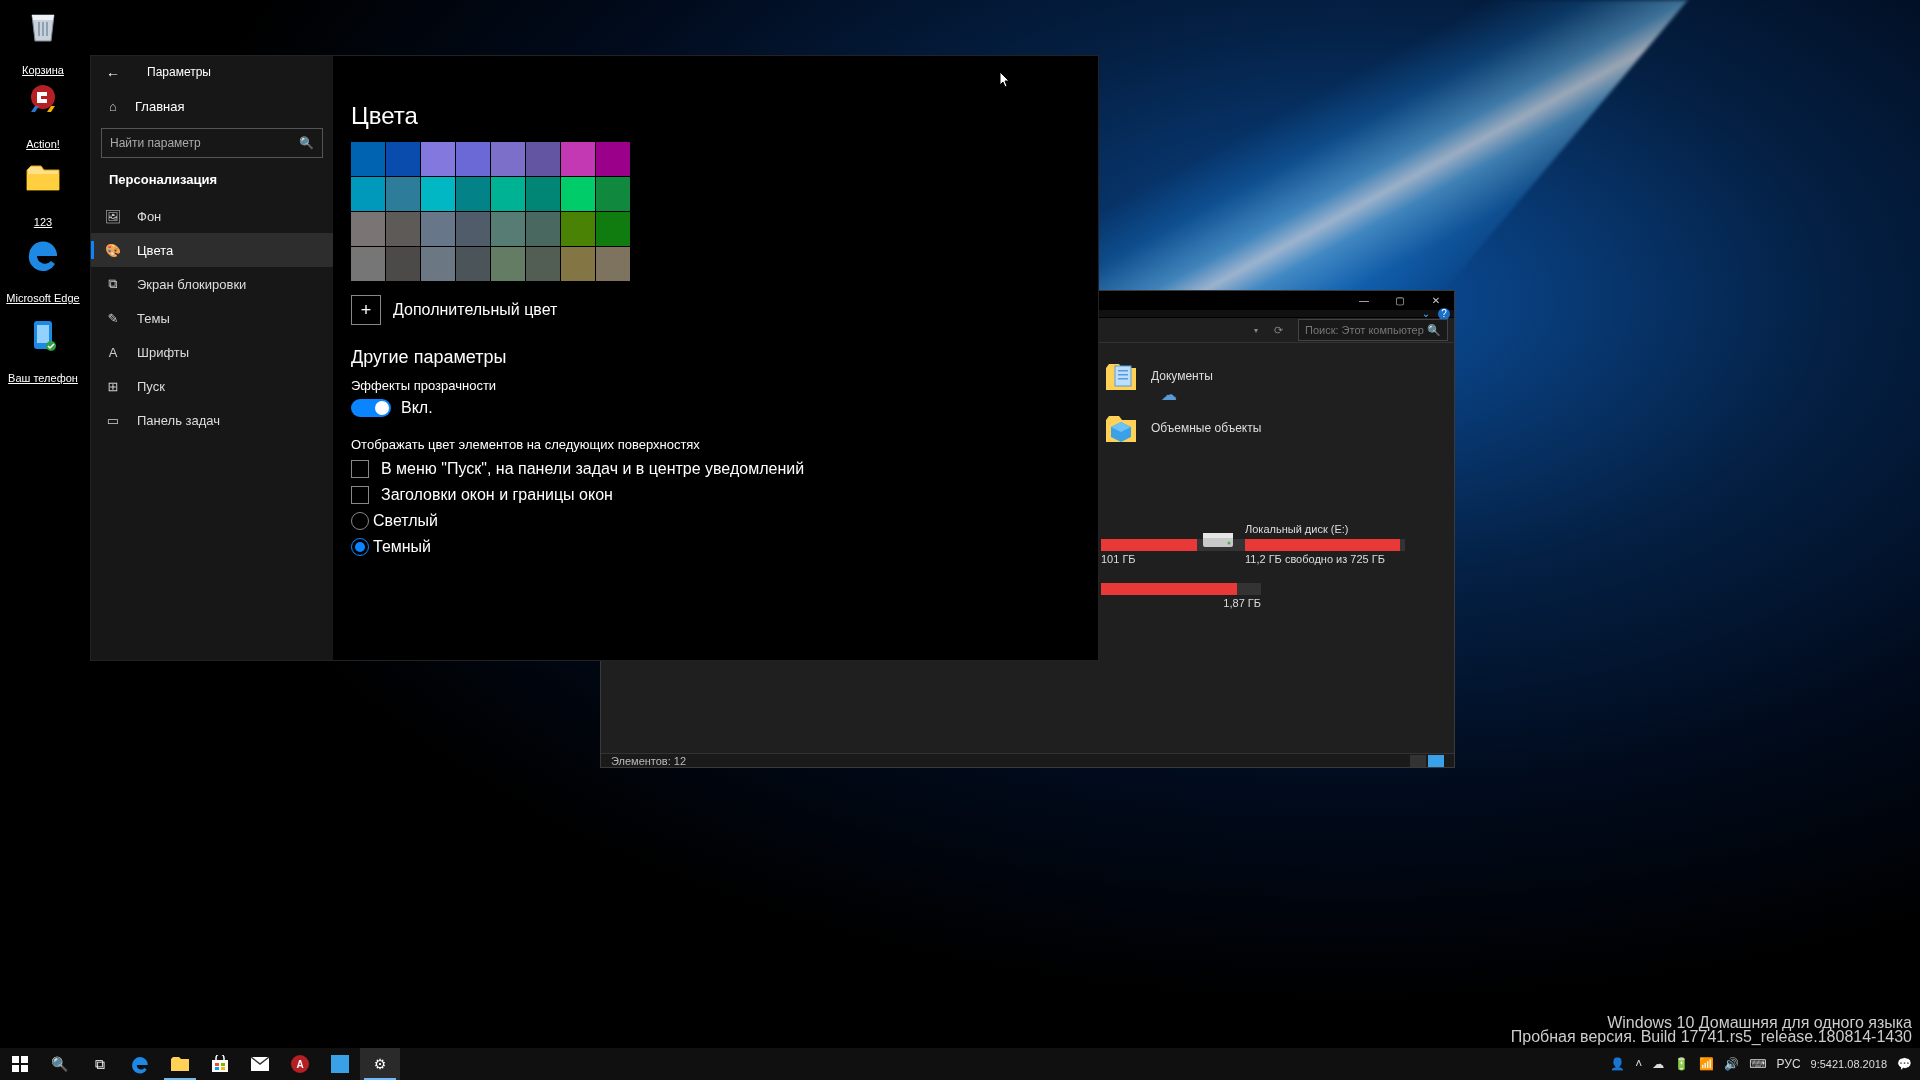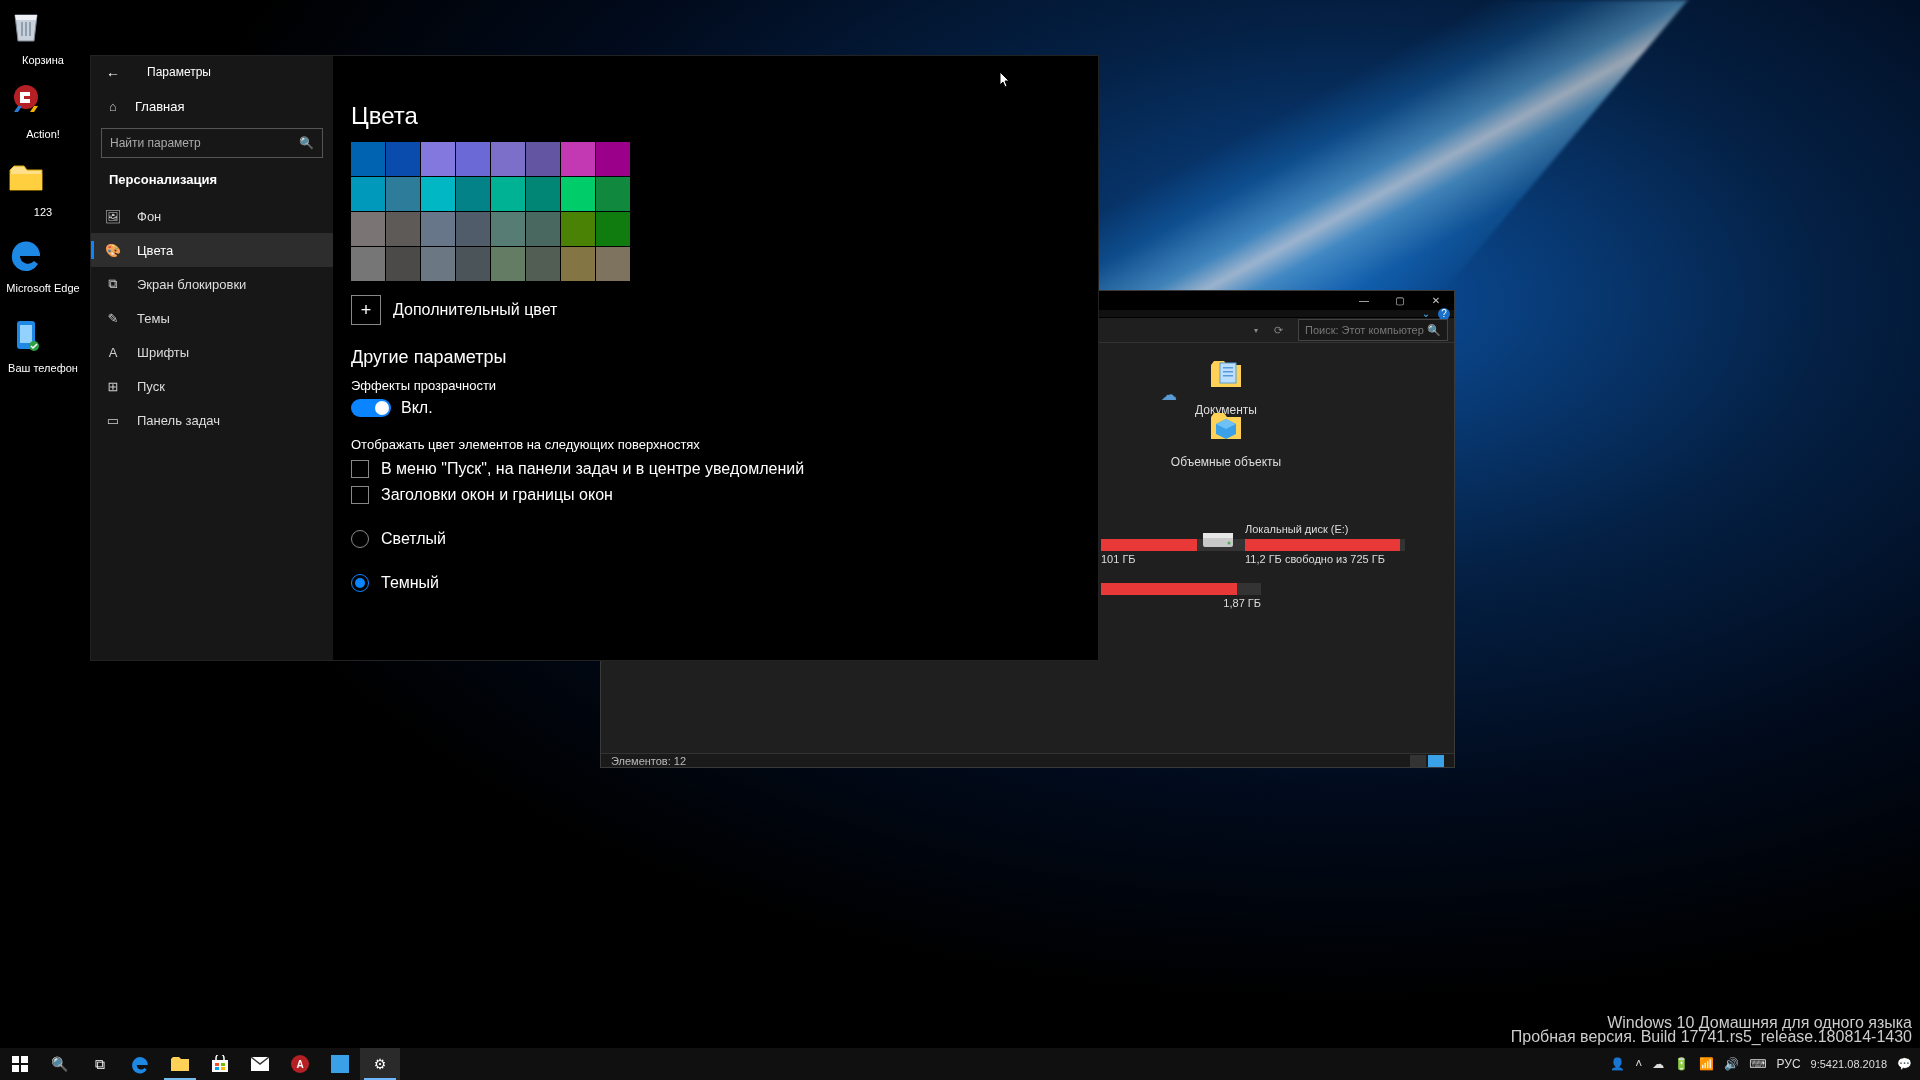--- a/index.html
+++ b/index.html
@@ -5,37 +5,37 @@
 * { margin:0; padding:0; box-sizing:border-box; font-family:"Segoe UI",Arial,sans-serif; }
 body { width:1920px; height:1080px; overflow:hidden; background:#000; position:relative; }
 
 
 .desktop { position:absolute; inset:0; background:
   radial-gradient(1200px 700px at 1350px 300px,#0b4f9c 0%,#042044 40%,#010b1d 70%,#000 100%);
 }
 .light-beam { position:absolute; top:0; right:400px; width:600px; height:400px;
   background:linear-gradient(135deg,transparent 40%,#2aa3ff55 50%,#7ed0ffcc 60%,#fff 65%,#7ed0ffcc 70%,#2aa3ff55 80%,transparent 90%);
   transform:skewX(-40deg); pointer-events:none; opacity:.6; filter:blur(2px);}
-.desktop-icon { position:absolute; width:74px; display:flex; flex-direction:column; gap:8px; color:#fff; font-size:11px; text-align:center; }
+.desktop-icon { position:absolute; width:74px; display:flex; flex-direction:column; align-items:center; gap:18px; color:#fff; font-size:11px; text-align:center;text-decoration:underline; }
 .desktop-icon .ic { width:40px; height:40px; display:flex; align-items:center; justify-content:center; }
 .desktop-icon .lbl { text-shadow:0 1px 2px #000; }
 
 
 .explorer { position:absolute; left:600px; top:290px; width:855px; height:478px; background:#1f1f1f; border:1px solid #3a3a3a; }
 .explorer .titlebar { height:18px; background:#000; display:flex; justify-content:flex-end; align-items:center; gap:0;}
 .explorer .titlebar .wbtn{ width:36px; height:18px; color:#ccc; display:flex; align-items:center; justify-content:center; font-size:10px;}
 .explorer .ribbon { height:9px; background:#111; border-top:1px solid #000; border-bottom:1px solid #000; display:flex; justify-content:flex-end; align-items:center; padding-right:4px; gap:6px;}
 .explorer .ribbon .rb{width:12px;height:12px;color:#4cb6ff;font-size:10px;display:flex;align-items:center;justify-content:center;}
 .explorer .addr { height:25px; display:flex; align-items:center; gap:6px; padding:0 6px; background:#1f1f1f; border-bottom:1px solid #333;}
 .explorer .addr .spacer{flex:1;}
 .addr .dd{width:14px;color:#888;font-size:8px;}
 .addr .refresh{width:18px;color:#888;font-size:11px;}
 .addr .search{width:150px;height:22px;background:#191919;border:1px solid #444;color:#777;font-size:11px;padding:0 6px;display:flex;align-items:center;justify-content:space-between;}
 .explorer .body{position:absolute;top:54px;bottom:14px;left:0;right:0;background:#1f1f1f;padding:8px 8px 8px 500px;display:flex;flex-wrap:wrap;align-content:flex-start;gap:6px 28px;}
-.folder-item{display:flex;align-items:center;gap:10px;width:250px;height:46px;color:#ddd;font-size:12px;flex-direction:column;}
+.folder-item{display:flex;align-items:center;gap:10px;width:250px;height:46px;color:#ddd;font-size:12px;}
 .folder-item .fic{width:40px;height:40px;}
 .drive-item{width:250px;color:#ddd;font-size:11px;}
 .drive-item .top{display:flex;align-items:center;gap:10px;}
 .drive-item .dic{width:34px;height:34px;flex:none;}
 .drive-item .bar{height:12px;background:#333;width:160px;margin:4px 0 2px;position:relative;}
 .drive-item .bar .fill{position:absolute;inset:0;background:#e83838;}
 .explorer .status{position:absolute;bottom:0;left:0;right:0;height:14px;background:#1a1a1a;border-top:1px solid #333;display:flex;align-items:center;padding:0 10px;color:#bbb;font-size:11px;justify-content:space-between;}
 .status .view{display:flex;gap:2px;}
 .status .vbtn{width:16px;height:12px;background:#333;}
 
@@ -58,21 +58,21 @@
 .swatch{width:34px;height:34px;}
 .custom-color{display:flex;align-items:center;gap:12px;margin:14px 0 22px;}
 .custom-color .plus{width:30px;height:30px;border:1px solid #888;display:flex;align-items:center;justify-content:center;font-size:18px;}
 .section-h{font-size:18px;font-weight:400;margin:4px 0 10px;}
 .opt-label{font-size:13px;margin:8px 0 6px;}
 .toggle{display:flex;align-items:center;gap:10px;margin-bottom:20px;}
 .toggle .track{width:40px;height:18px;border-radius:9px;background:#0a84ff;position:relative;}
 .toggle .thumb{position:absolute;top:2px;right:2px;width:14px;height:14px;border-radius:50%;background:#fff;}
 .check{display:flex;align-items:center;gap:12px;margin:8px 0;}
 .check .box{width:18px;height:18px;border:1.5px solid #888;}
-.radio{display:flex;align-items:center;gap:12px;margin:26px 0;}
+.radio{display:flex;align-items:center;gap:4px;margin:8px 0;}
 .radio .r{width:18px;height:18px;border:1.5px solid #888;border-radius:50%;display:flex;align-items:center;justify-content:center;}
 .radio.sel .r{border-color:#0a84ff;}
 .radio.sel .r:after{content:"";width:10px;height:10px;border-radius:50%;background:#0a84ff;}
 
 .win-controls{position:absolute;top:0;right:0;display:flex;}
 .win-controls .b{width:36px;height:28px;display:flex;align-items:center;justify-content:center;color:#ccc;font-size:11px;}
 .cursor{position:absolute;width:12px;height:18px;pointer-events:none;}
 
 
 .taskbar{position:absolute;bottom:0;left:0;right:0;height:32px;background:#101010;display:flex;align-items:center;}

